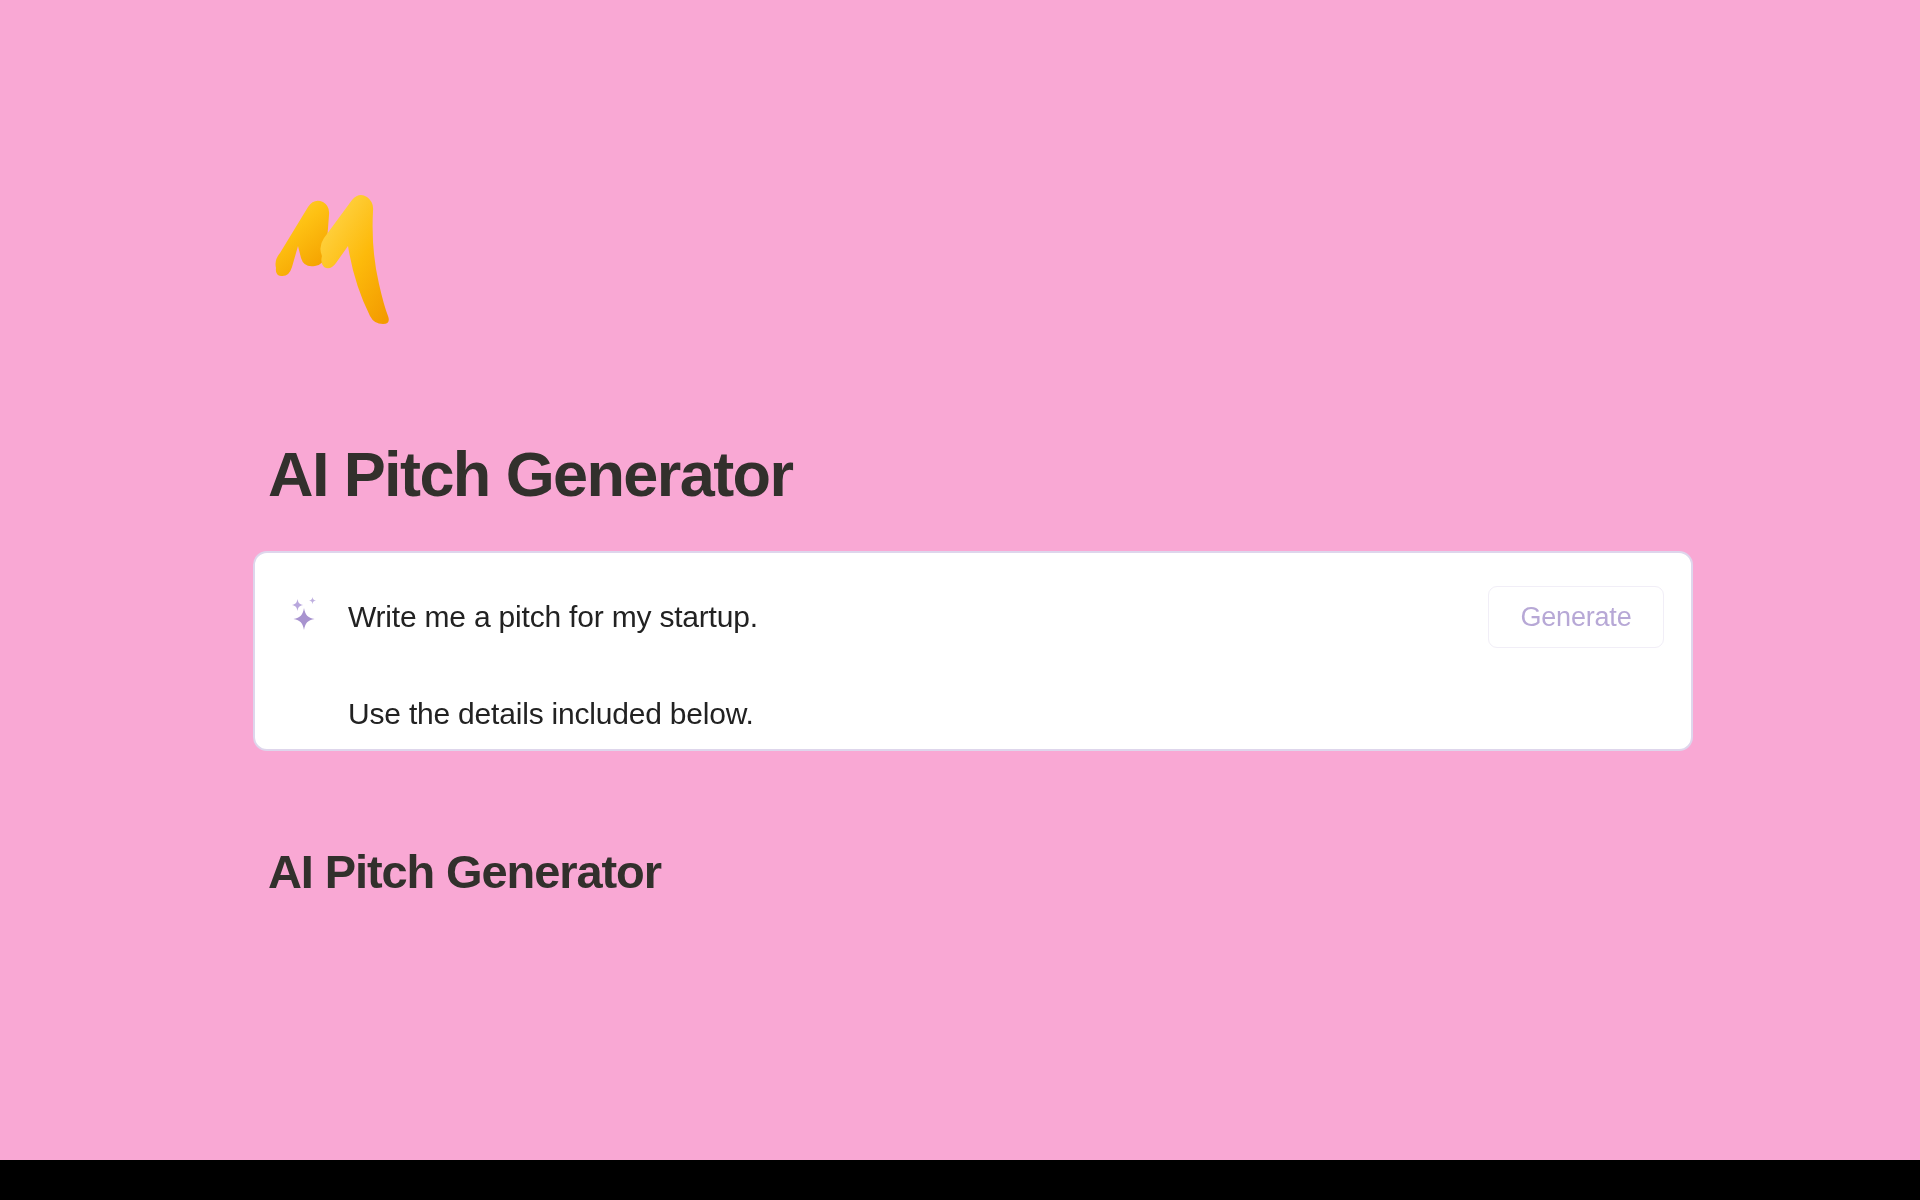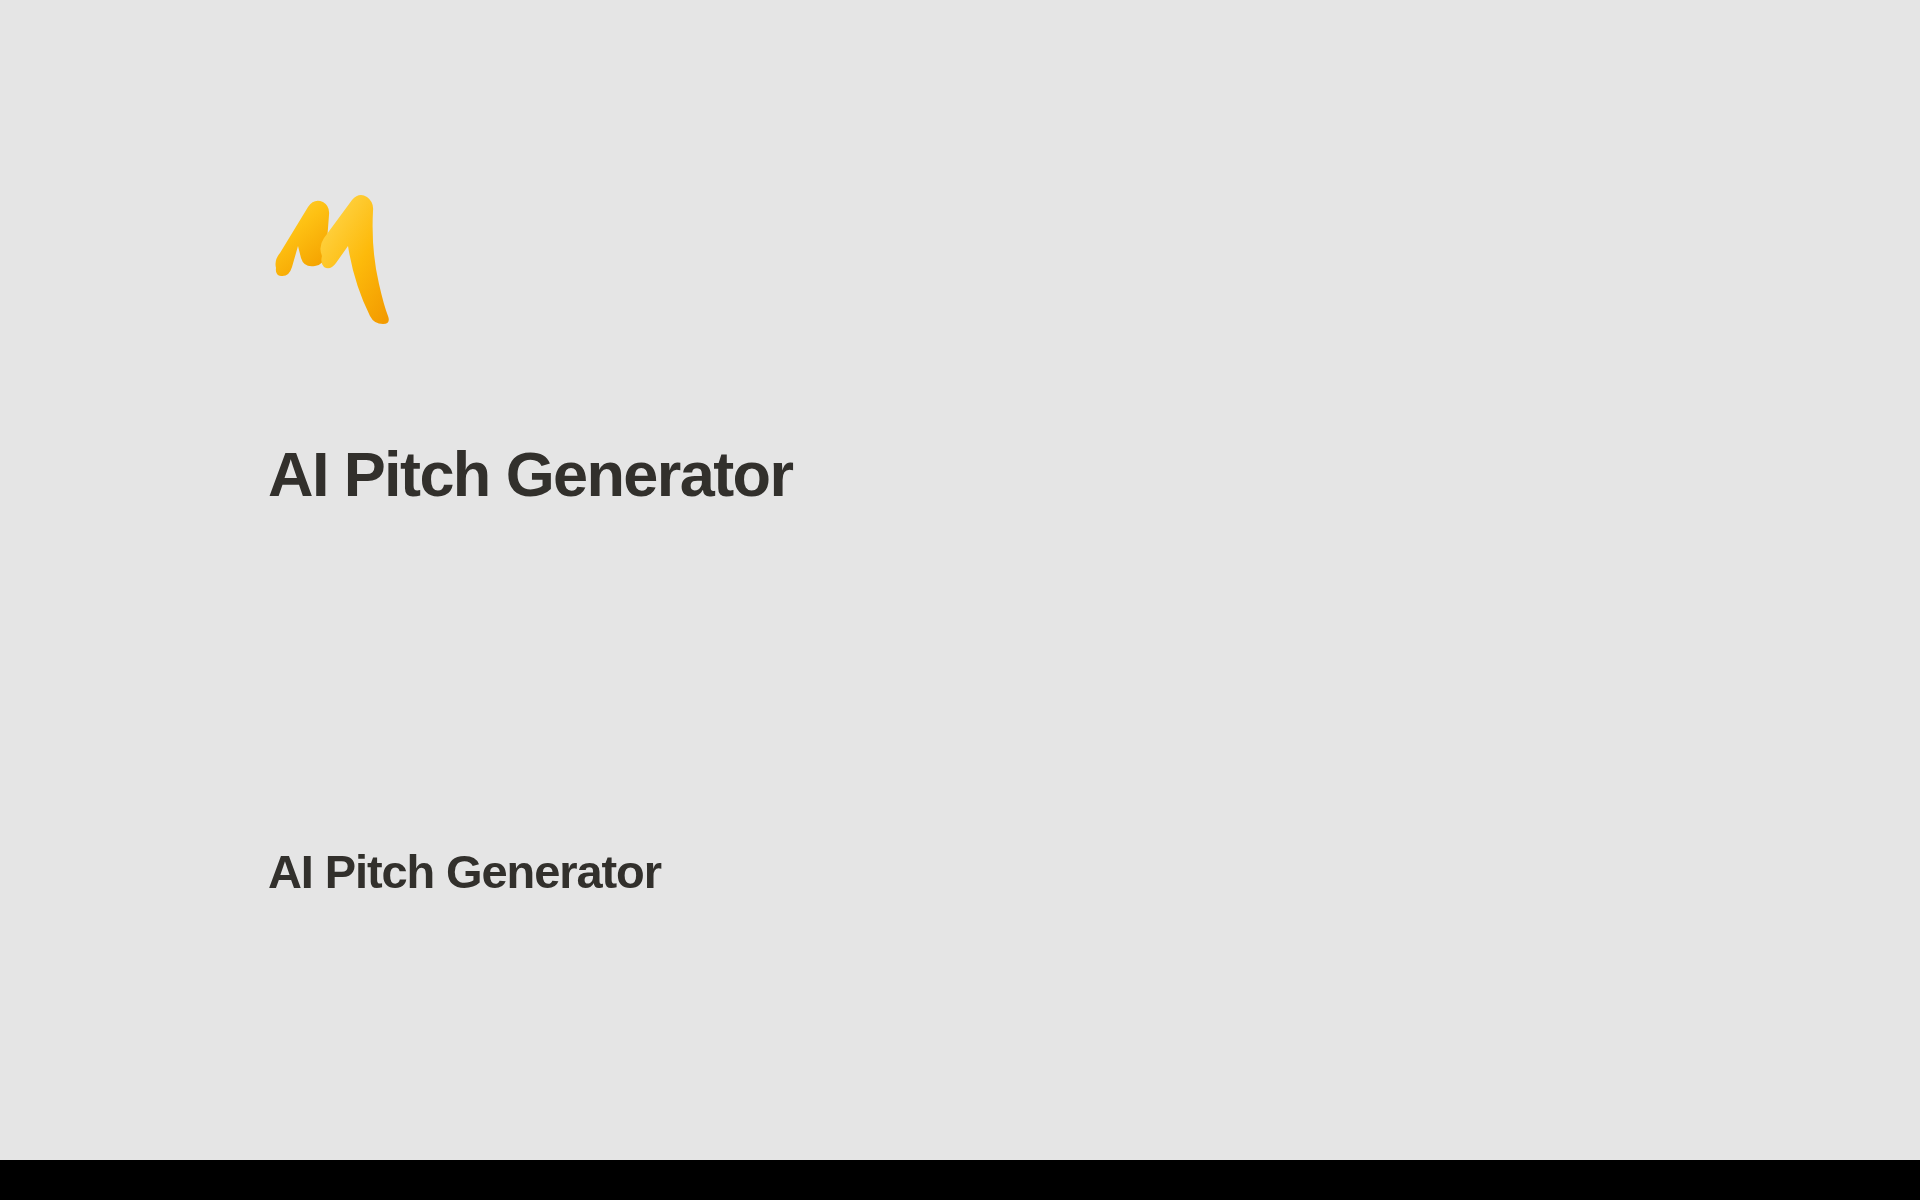--- a/index.html
+++ b/index.html
@@ -14,21 +14,21 @@
 
   body {
     font-family: "Liberation Sans", sans-serif;
     -webkit-font-smoothing: antialiased;
   }
 
   #page {
     position: relative;
     width: 1920px;
     height: 1200px;
-    background: #e5e5e5;
+    background: #f9a8d4;
   }
 
   
   .logo-wrap {
     position: absolute;
     left: 270px;
     top: 190px;
     width: 150px;
     height: 135px;
   }
@@ -181,20 +181,40 @@
       </defs>
 
       <path d="M6 78 Q4 70 10 63 L38 17 Q44 8 53 12 Q60 16 59 25 L56 64 Q55 74 45 76 Q34 78 31 68 L28 56 L22 77 Q19 87 11 86 Q5 85 6 78 Z" fill="url(#gA)"></path>
 
       <path d="M52 66 Q48 57 54 48 L82 10 Q89 2 97 7 Q104 12 103 21 Q101 60 109 94 Q114 116 118 126 Q121 134 113 134 Q104 134 100 126 Q84 94 78 56 L66 73 Q60 81 54 77 Q50 73 52 66 Z" fill="url(#gB)"></path>
     </svg>
   </div>
 
   <h1 class="page-title">AI Pitch Generator</h1>
 
+  <div class="prompt-card">
+    <div class="prompt-row">
+
+      <span class="sparkle-icon">
+        <svg viewBox="0 0 42 42" xmlns="http://www.w3.org/2000/svg" aria-hidden="true">
+
+          <path d="M17 14 C18.3 21.2 20.6 23.6 27.6 25 C20.6 26.4 18.3 28.8 17 36 C15.7 28.8 13.4 26.4 6.4 25 C13.4 23.6 15.7 21.2 17 14 Z" fill="#a893cf"></path>
+
+          <path d="M10.5 5 C11.2 8.9 12.4 10.2 16.2 11 C12.4 11.8 11.2 13.1 10.5 17 C9.8 13.1 8.6 11.8 4.8 11 C8.6 10.2 9.8 8.9 10.5 5 Z" fill="#b8a7dd"></path>
+
+          <path d="M25.5 3 C25.9 5.4 26.6 6.2 29 6.6 C26.6 7 25.9 7.8 25.5 10.2 C25.1 7.8 24.4 7 22 6.6 C24.4 6.2 25.1 5.4 25.5 3 Z" fill="#bfb0e0"></path>
+        </svg>
+      </span>
+
+      <div class="prompt-line1">Write me a pitch for my startup.</div>
+      <div class="prompt-line2">Use the details included below.</div>
+
+      <button class="generate-btn">Generate</button>
+    </div>
+  </div>
 
   <div class="doc">
     <div class="doc-title">AI Pitch Generator</div>
 
   </div>
 
   <div class="bottom-band"></div>
 
 </div>
 

